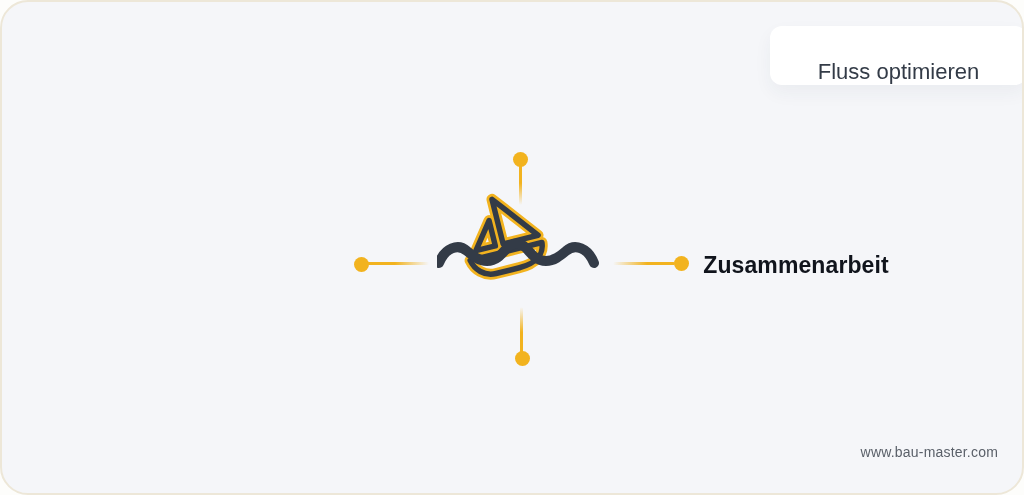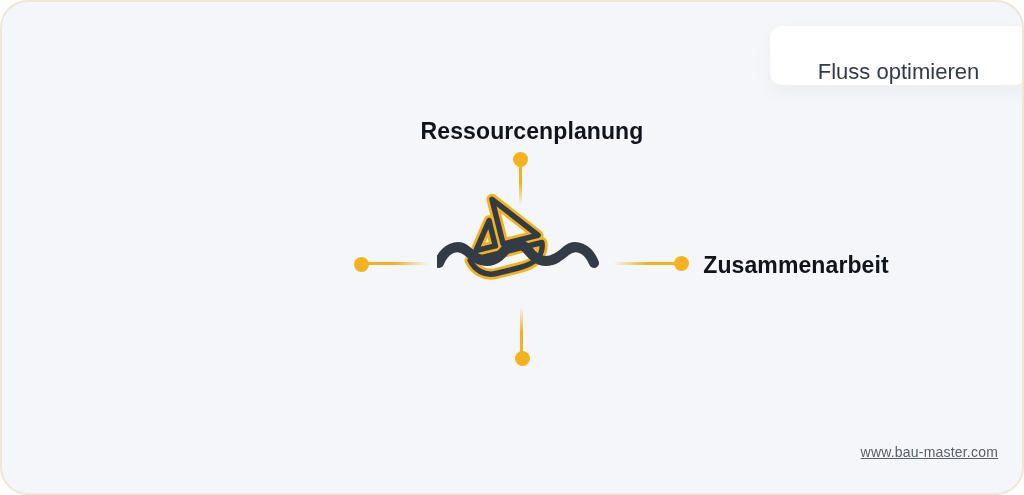--- a/index.html
+++ b/index.html
@@ -59,33 +59,32 @@
     background:linear-gradient(to left,var(--accent) 45%,transparent);}
   
   .boat-svg{position:absolute;left:435px;top:185px;}
   .boat-svg path{fill:none;stroke-linejoin:round;stroke-linecap:round;}
   .stroke-accent path{stroke:var(--accent);stroke-width:11;}
   .stroke-dark path{stroke:var(--dark);stroke-width:5.5;}
   .wave{stroke:var(--dark);stroke-width:10;}
   
   .site{
     position:absolute;right:24px;top:442px;
-    font-size:14px;color:var(--footer-text);letter-spacing:0.2px;text-decoration:underline;
+    font-size:14px;color:var(--footer-text);letter-spacing:0.2px;
   }
 </style>
 </head>
 <body>
 
 <div class="canvas">
 
   <div class="badge">
     <span>Fluss optimieren</span>
   </div>
 
-  <div class="node-label node-top">Ressourcenplanung</div>
   <div class="node-label node-right">Zusammenarbeit</div>
 
   <div class="dot dot-top"></div>
   <div class="line line-top"></div>
   <div class="dot dot-left"></div>
   <div class="line line-left"></div>
   <div class="dot dot-right"></div>
   <div class="line line-right"></div>
   <div class="dot dot-bottom"></div>
   <div class="line line-bottom"></div>

